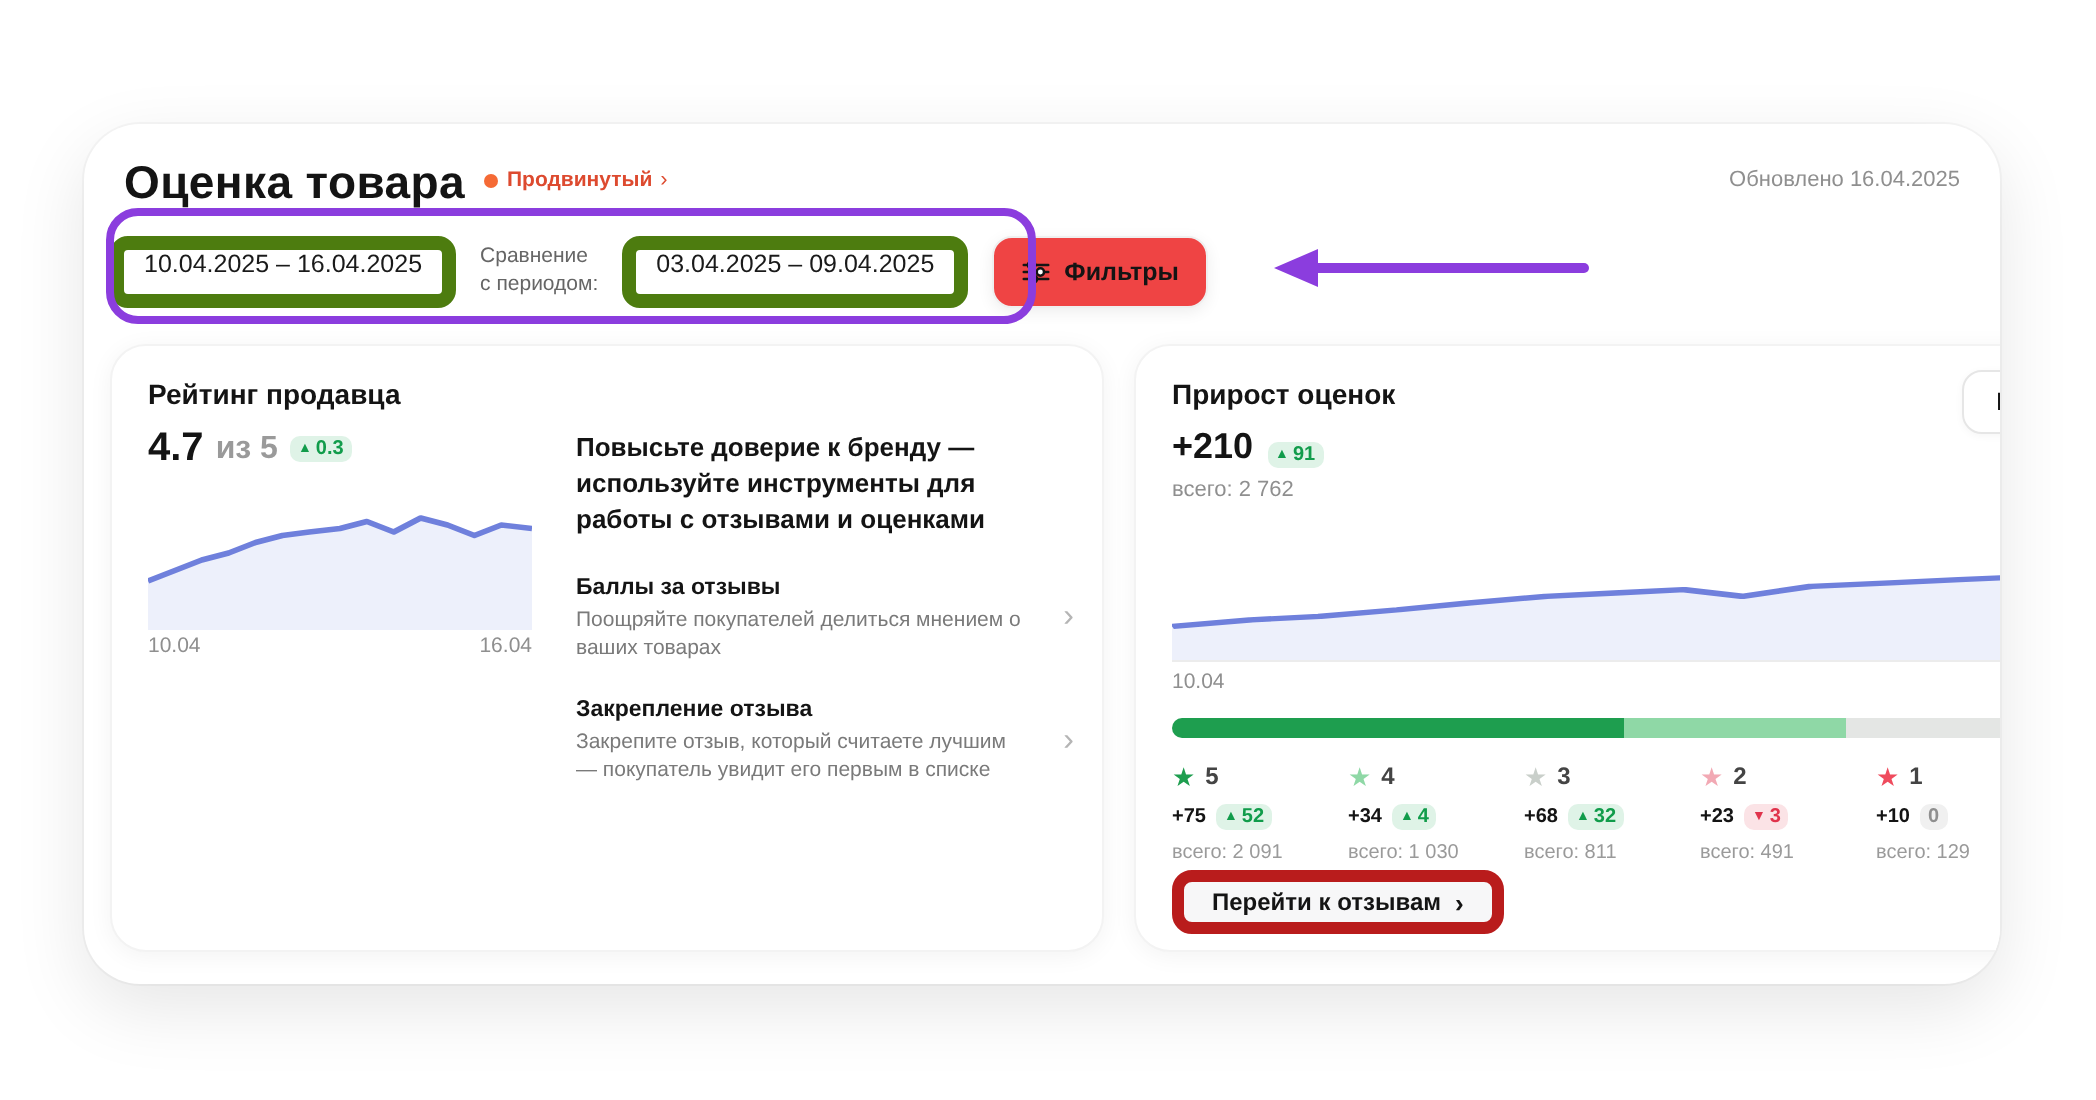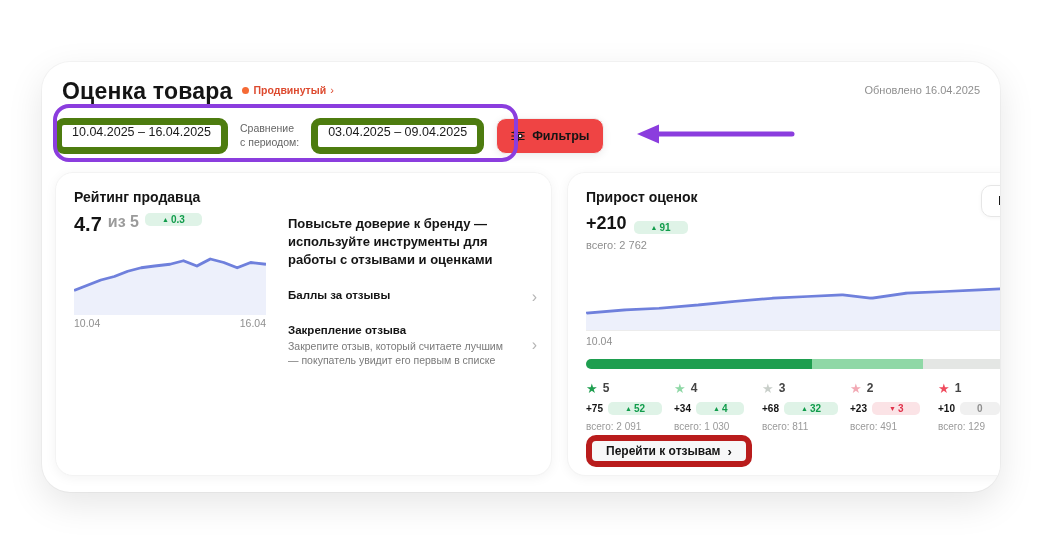--- a/index.html
+++ b/index.html
@@ -39,24 +39,24 @@
   
   .panel {
     position:absolute; top:110px; background:#fff; border:1px solid #f3f3f3;
     border-radius:18px; box-shadow:0 2px 12px rgba(0,0,0,.05);
   }
   .panel-left { left:13px; width:497px; height:304px; }
   .panel-right { left:525px; width:512px; height:304px; }
   .panel-title { position:absolute; left:18px; top:16px; font-size:14px; font-weight:700; color:#141414; }
 
   
-  .rating-value-row { position:absolute; left:18px; top:40px; display:flex; align-items:flex-start; gap:6px; }
+  .rating-value-row { position:absolute; left:18px; top:40px; display:flex; align-items:center; gap:6px; }
   .rating-value { font-size:20px; font-weight:800; color:#141414; }
   .rating-scale { font-size:16px; font-weight:600; color:#9a9a9a; }
-  .badge { display:inline-flex; align-items:center; gap:2px; border-radius:5px; padding:1px 17px; font-size:10px; font-weight:700; }
+  .badge { display:inline-flex; align-items:center; gap:2px; border-radius:5px; padding:1px 4px; font-size:10px; font-weight:700; }
   .badge .arr { font-size:7px; line-height:1; }
   .badge.up   { background:#DFF3E7; color:#119C4B; }
   .badge.down { background:#FBE3E6; color:#E0334C; }
   .badge.zero { background:#F0F0F0; color:#8F8F8F; }
   .spark-wrap { position:absolute; left:18px; top:72px; width:192px; height:70px; }
   .spark-wrap svg, .growth-wrap svg { width:100%; height:100%; display:block; }
   .chart-line { fill:none; stroke:#6F80DC; stroke-width:1.6; stroke-linejoin:round; }
   .chart-area { fill:rgba(111,128,220,0.12); stroke:none; }
   .axis-labels { position:absolute; left:18px; top:144px; width:192px; display:flex; justify-content:space-between; font-size:10.5px; color:#8f8f8f; }
 
@@ -183,20 +183,21 @@
       <div class="axis-labels">
         <span>10.04</span>
         <span>16.04</span>
       </div>
 
       <div class="promo">
         <div class="promo-heading">Повысьте доверие к бренду — используйте инструменты для работы с отзывами и оценками</div>
         <div class="promo-item">
           <div class="promo-item-text">
             <div class="promo-item-title">Баллы за отзывы</div>
+            <div class="promo-item-desc">Поощряйте покупателей делиться мнением о ваших товарах</div>
           </div>
           <span class="promo-chev">›</span>
         </div>
         <div class="promo-item">
           <div class="promo-item-text">
             <div class="promo-item-title">Закрепление отзыва</div>
             <div class="promo-item-desc">Закрепите отзыв, который считаете лучшим — покупатель увидит его первым в списке</div>
           </div>
           <span class="promo-chev">›</span>
         </div>

